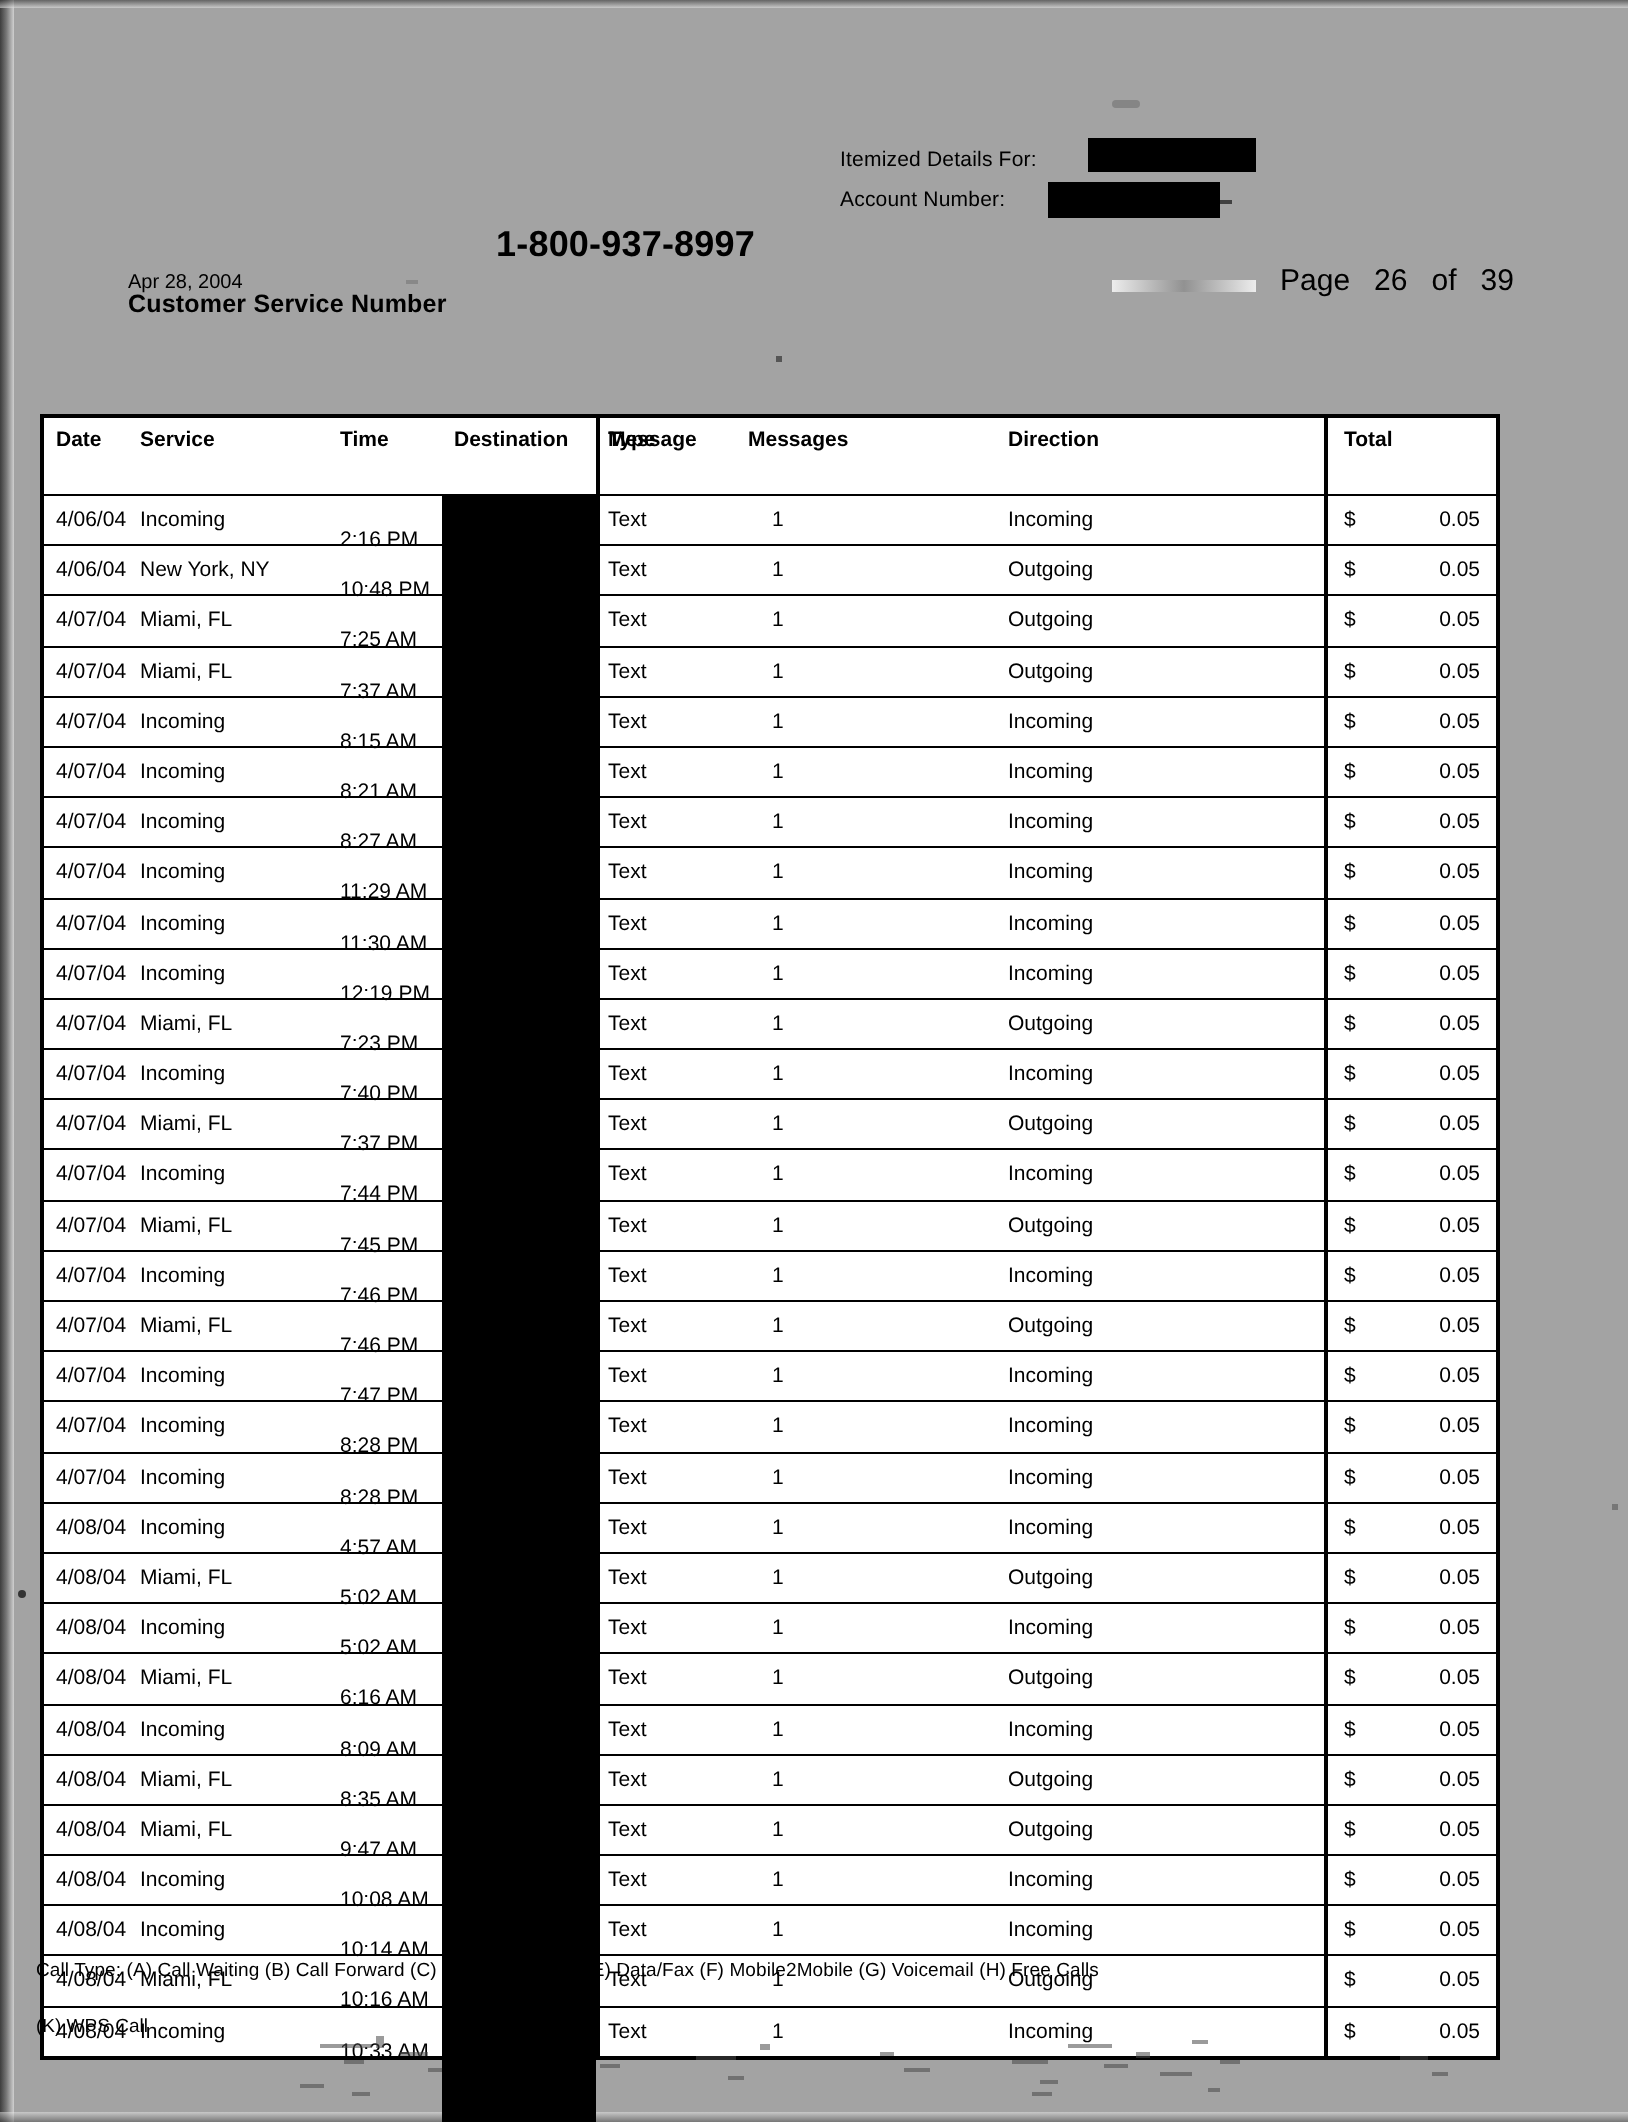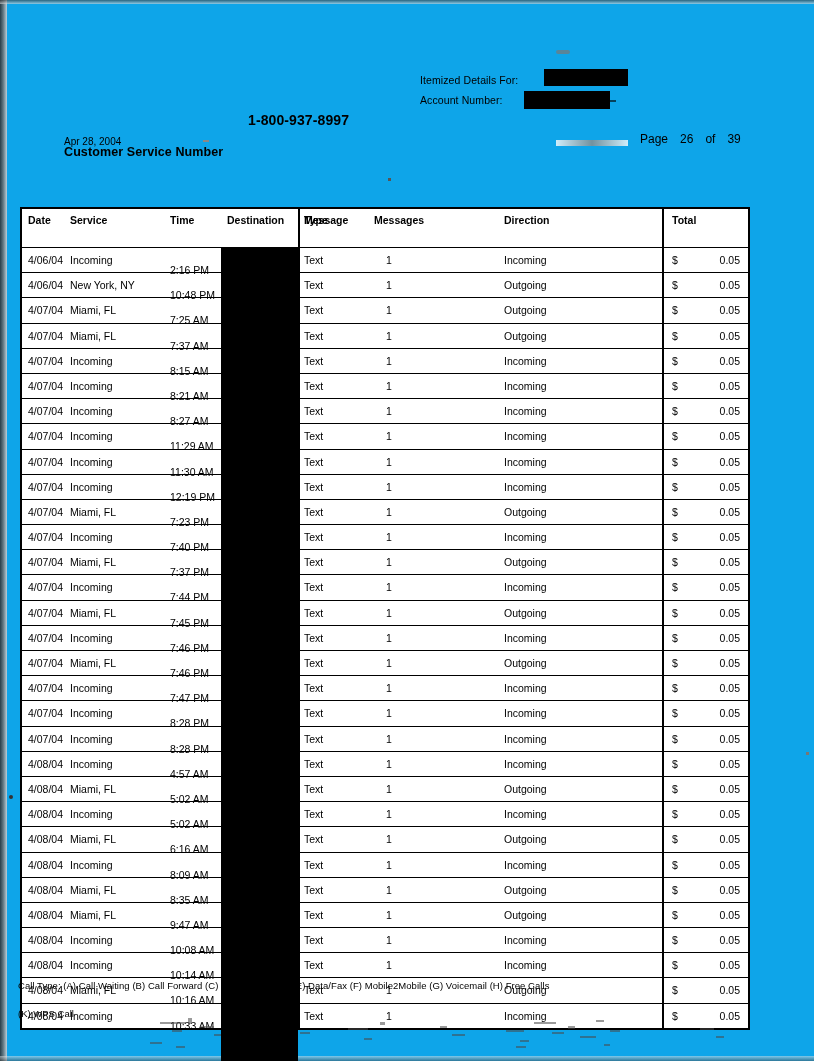--- a/index.html
+++ b/index.html
@@ -13,21 +13,21 @@
     position: relative;
     font-family: "Liberation Sans", sans-serif;
     color: #000;
     overflow: hidden;
   }
   .page {
     position: absolute;
     left: 0; top: 0;
     width: 814px;
     height: 1061px;
-    background: #0ea5e9;
+    background: #a3a3a3;
   }
   
   .edge-left {
     position: absolute;
     left: 0; top: 0;
     width: 7px; height: 1061px;
     background: linear-gradient(to right,#2b2b2b 0%, #6e6e6e 45%, #d8d8d8 100%);
     opacity: .85;
   }
   .edge-top {
@@ -92,33 +92,33 @@
     position: absolute;
     left: 64px; top: 112px;
     font-size: 12.5px;
     font-weight: bold;
     letter-spacing: .1px;
     margin-top: 33px;
   }
   .cust-number {
     position: absolute;
     left: 248px; top: 112px;
-    font-size: 14px;
+    font-size: 18px;
     font-weight: bold;
     letter-spacing: .1px;
   }
   .bill-date {
     position: absolute;
     left: 64px; top: 136px;
     font-size: 10px;
   }
   .page-no {
     position: absolute;
     left: 640px; top: 132px;
-    font-size: 12px;
+    font-size: 15px;
   }
   .page-no span { margin-right: 12px; }
   .page-smudge {
     position: absolute;
     left: 556px; top: 140px;
     width: 72px; height: 6px;
     background: linear-gradient(to right, #ffffff, #8d8d8d, #ffffff);
     opacity: .8;
   }
   .dot-a { position:absolute; left:388px; top:178px; width:3px; height:3px; background:#555; }

